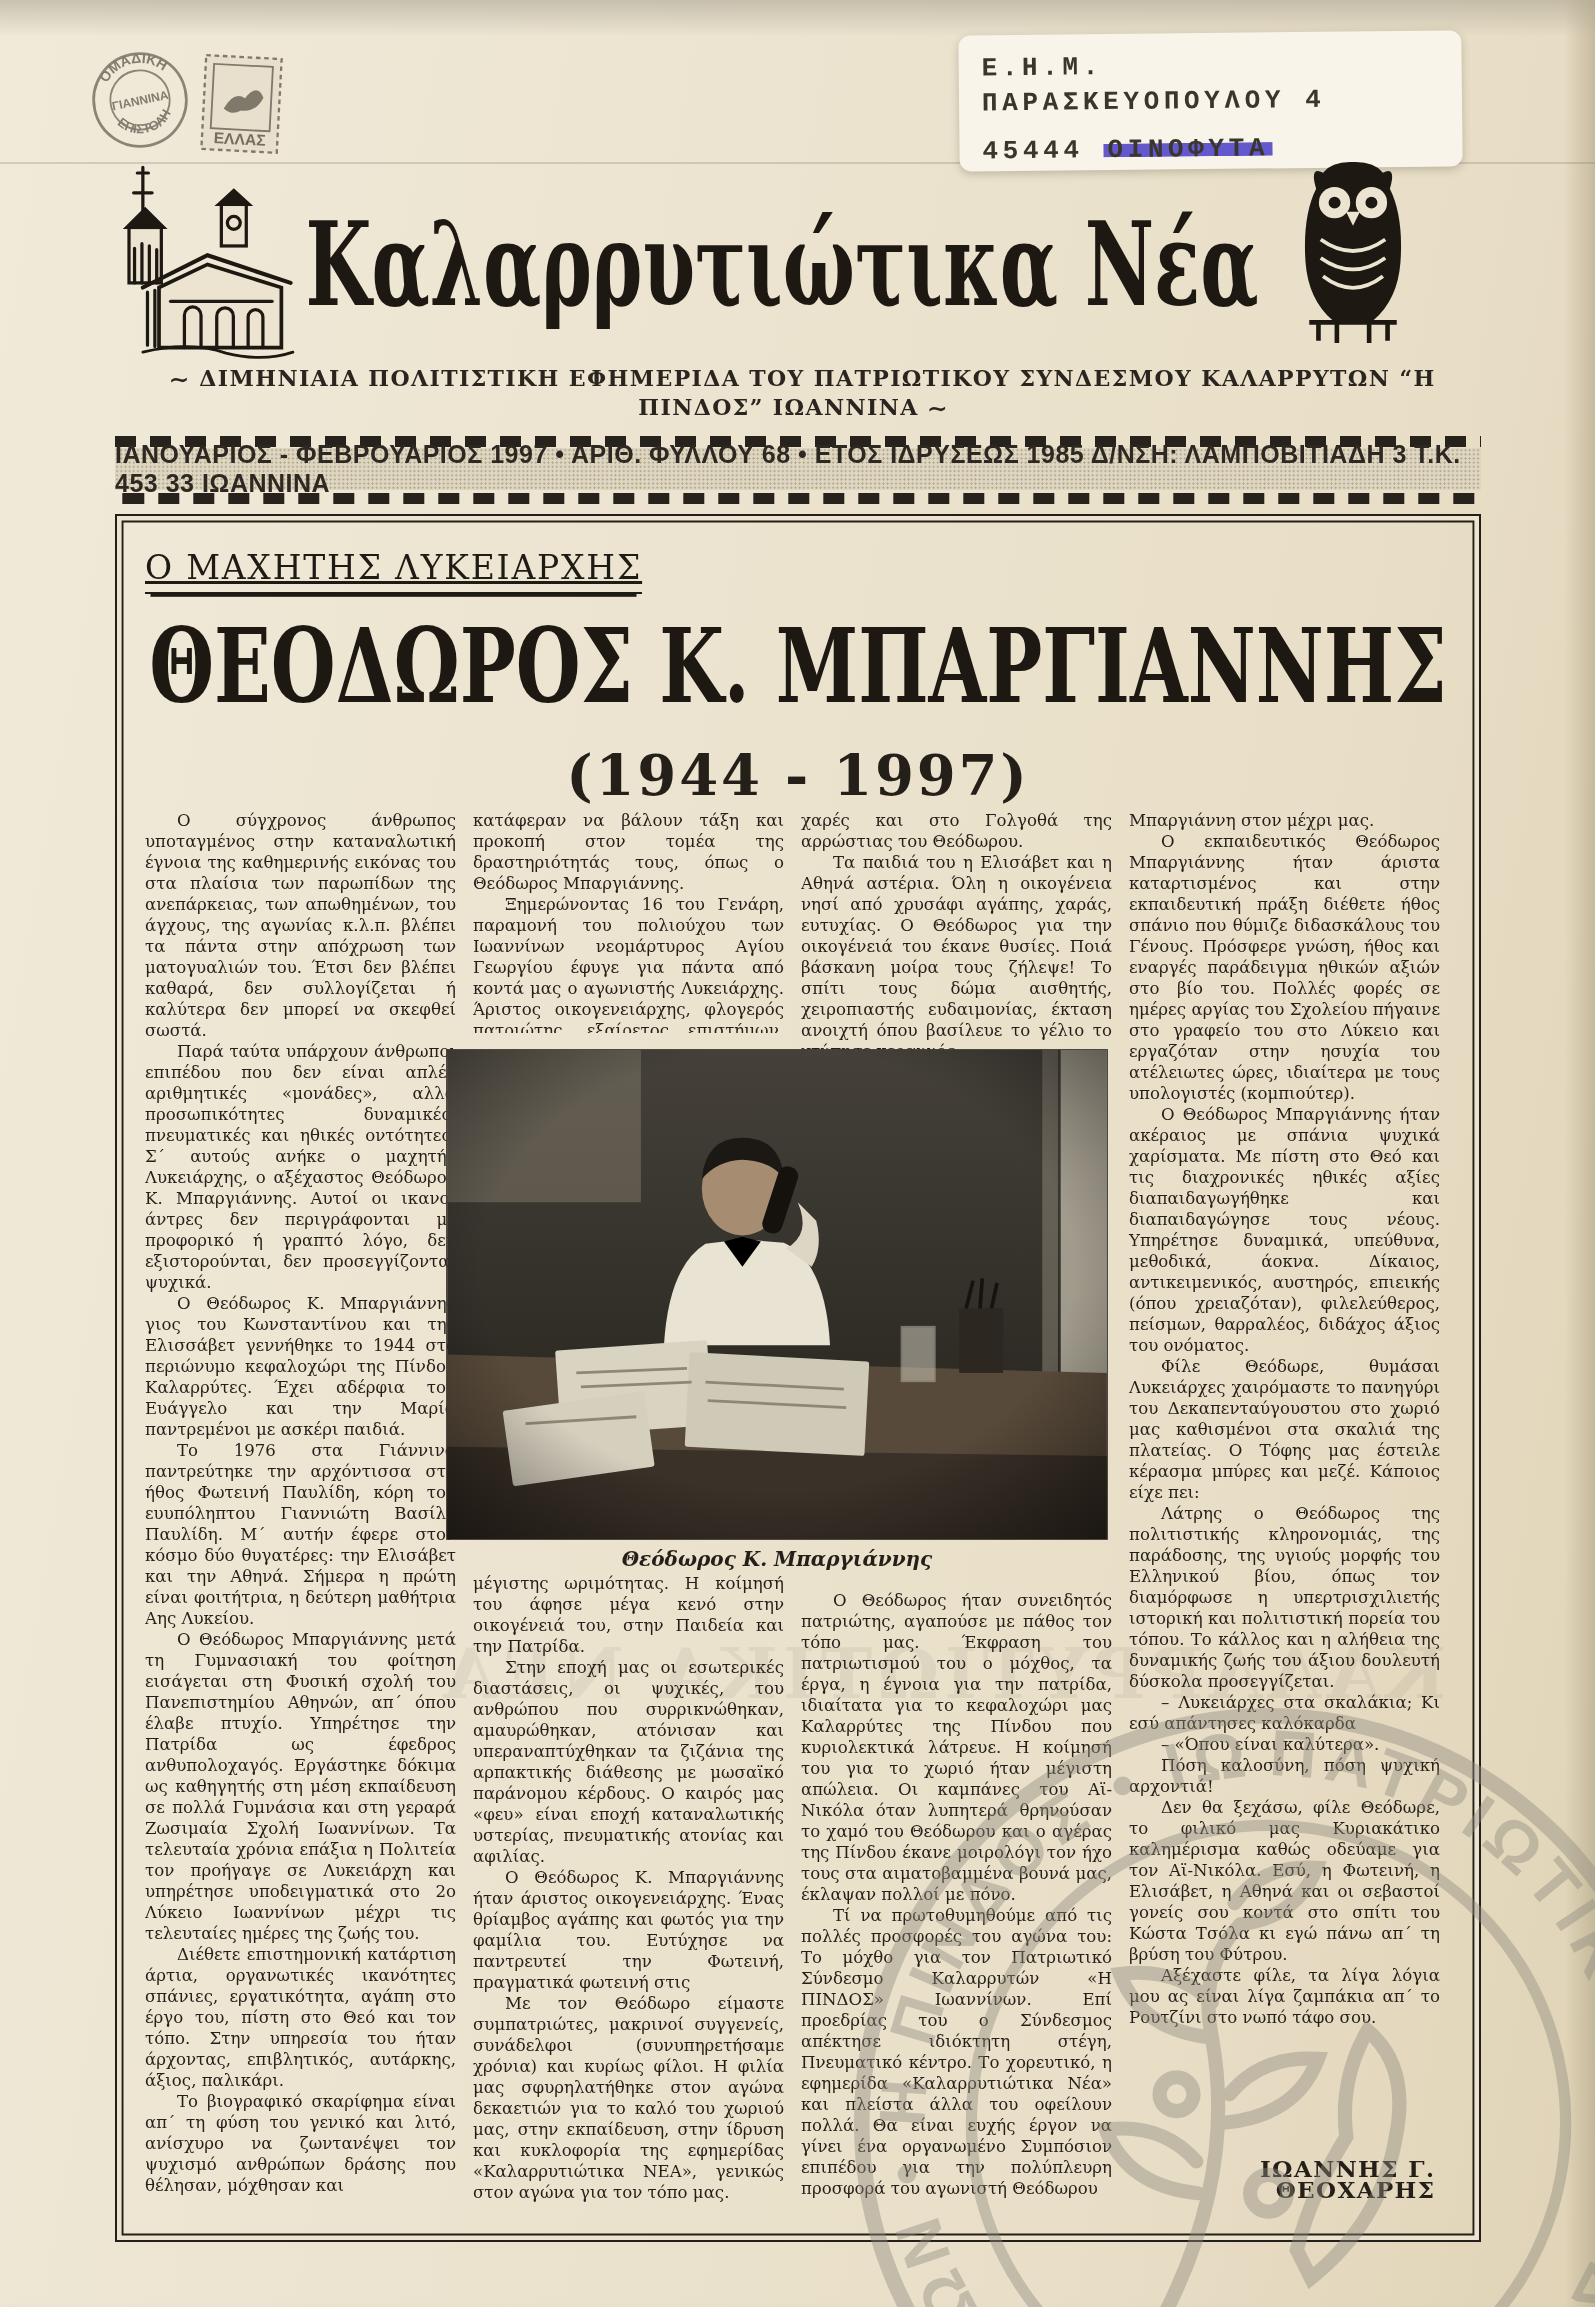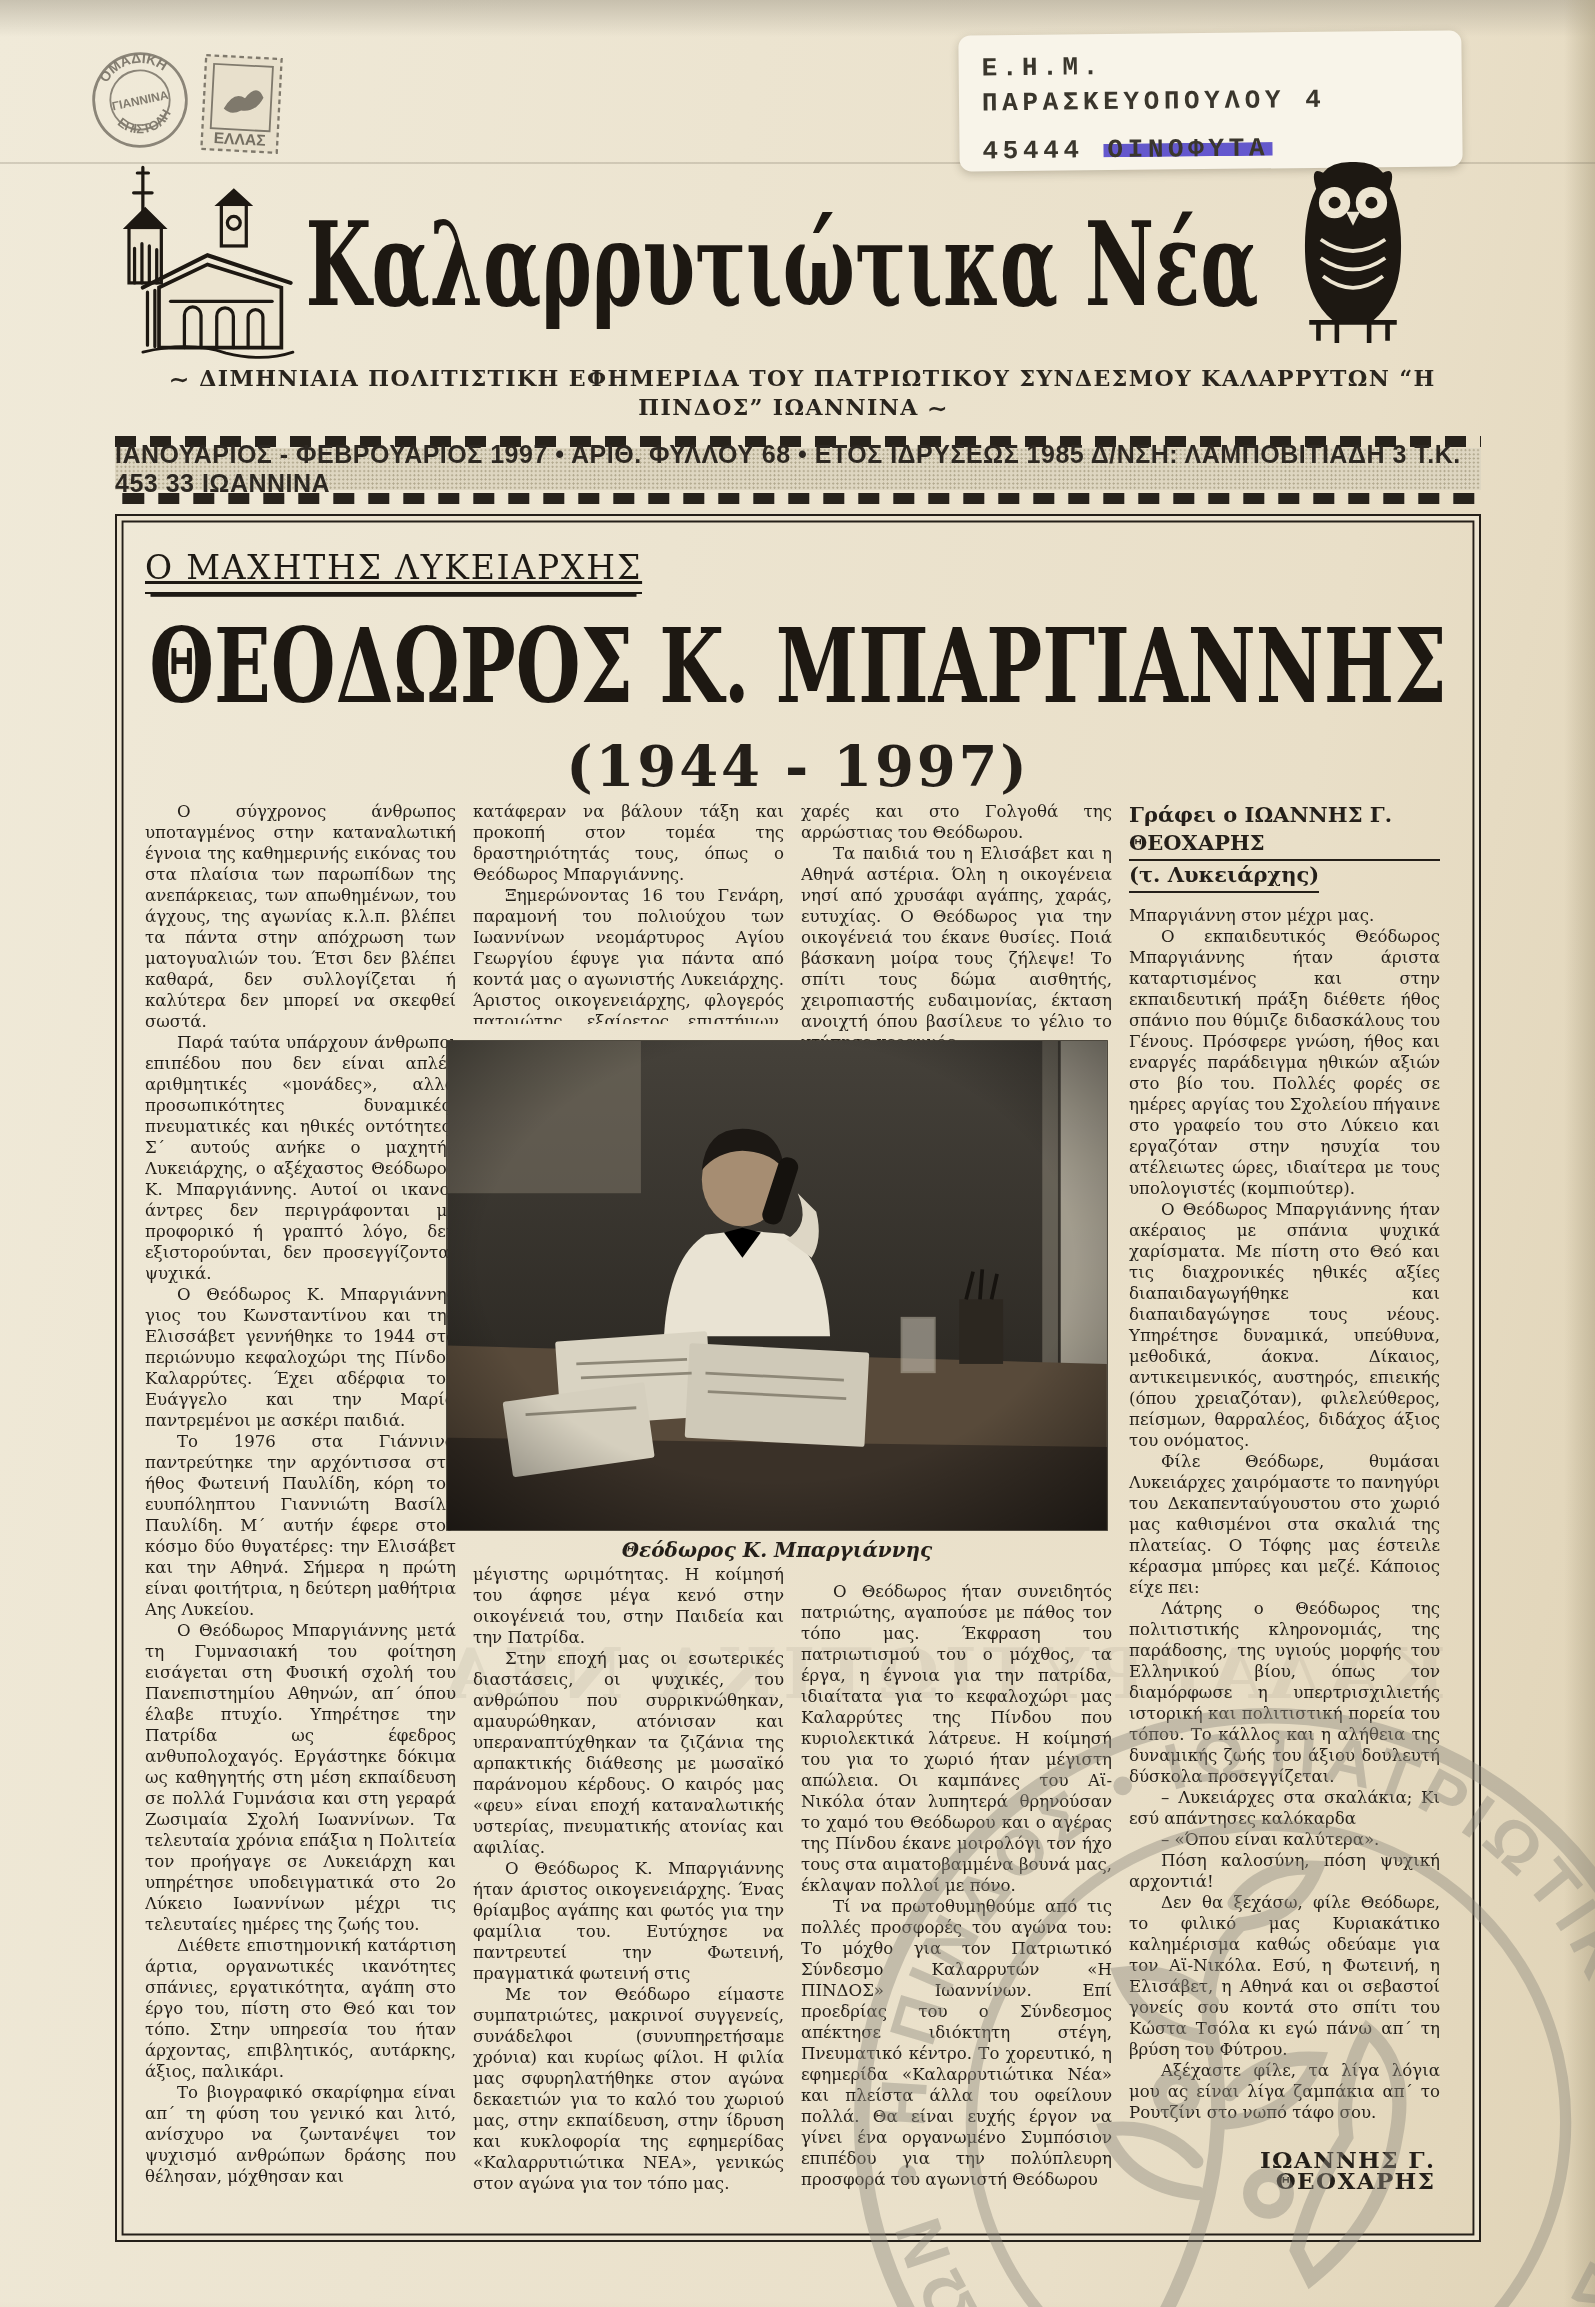--- a/index.html
+++ b/index.html
@@ -43,21 +43,21 @@
      background-size:4.2px 4.2px;display:flex;align-items:center;justify-content:center;
      font-family:"Liberation Sans", sans-serif;font-weight:bold;font-size:25px;color:#2d2822;letter-spacing:0.5px;}
 
   
   .article-box{position:absolute;left:115px;top:514px;width:1366px;height:1728px;box-sizing:border-box;
      border:2.8px solid #241f19;box-shadow:inset 0 0 0 4.6px #ece4d0, inset 0 0 0 6.5px #241f19;
      padding:32px 28px 21px;}
   .kicker{font-size:33px;letter-spacing:1.8px;color:#1e1a14;}
   .kicker span{display:inline-block;border-bottom:2.8px solid #1e1a14;box-shadow:0 8.3px 0 -5.5px #1e1a14;padding-bottom:4.6px;text-decoration:underline;}
   .headline-svg{display:block;width:100%;height:118px;margin-top:13px;}
-  .dates{font-size:56px;font-weight:bold;text-align:center;margin-top:8px;letter-spacing:2.8px;}
+  .dates{font-size:56px;font-weight:bold;text-align:center;margin-top:17px;letter-spacing:2.8px;}
   .columns{position:relative;display:flex;gap:17px;margin-top:2px;height:1393px;overflow:hidden;}
   .col{width:311px;flex:none;display:flex;flex-direction:column;font-size:16.6px;line-height:21px;text-align:justify;}
   .col .para{margin:0;text-indent:32px;}
   .cont > .para:first-child{text-indent:0;}
   .block-top{height:240px;overflow:hidden;}
   .block-gap{height:540px;flex:none;}
   .byline{font-weight:bold;font-size:21px;line-height:1.35;margin-bottom:12px;text-align:left;}
   .byline span{display:inline-block;border-bottom:2.3px solid #241f19;padding-bottom:1.8px;}
   .signature{margin-top:auto;text-align:right;font-weight:bold;font-size:23px;letter-spacing:1.4px;padding:14px 4.6px 2.8px 0;}
 
@@ -205,24 +205,20 @@
             <p class="para">Τα παιδιά του η Ελισάβετ και η Αθηνά αστέρια. Όλη η οικογένεια νησί από χρυσάφι αγάπης, χαράς, ευτυχίας. Ο Θεόδωρος για την οικογένειά του έκανε θυσίες. Ποιά βάσκανη μοίρα τους ζήλεψε! Το σπίτι τους δώμα αισθητής, χειροπιαστής ευδαιμονίας, έκταση ανοιχτή όπου βασίλευε το γέλιο το χτύπησε κεραυνός.</p>
           </div>
         <div class="block-gap"></div>
         <div>
             <p class="para">Ο Θεόδωρος ήταν συνειδητός πατριώτης, αγαπούσε με πάθος τον τόπο μας. Έκφραση του πατριωτισμού του ο μόχθος, τα έργα, η έγνοια για την πατρίδα, ιδιαίτατα για το κεφαλοχώρι μας Καλαρρύτες της Πίνδου που κυριολεκτικά λάτρευε. Η κοίμησή του για το χωριό ήταν μέγιστη απώλεια. Οι καμπάνες του Αϊ-Νικόλα όταν λυπητερά θρηνούσαν το χαμό του Θεόδωρου και ο αγέρας της Πίνδου έκανε μοιρολόγι τον ήχο τους στα αιματοβαμμένα βουνά μας, έκλαψαν πολλοί με πόνο.</p>
             <p class="para">Τί να πρωτοθυμηθούμε από τις πολλές προσφορές του αγώνα του: Το μόχθο για τον Πατριωτικό Σύνδεσμο Καλαρρυτών «Η ΠΙΝΔΟΣ» Ιωαννίνων. Επί προεδρίας του ο Σύνδεσμος απέκτησε ιδιόκτητη στέγη, Πνευματικό κέντρο. Το χορευτικό, η εφημερίδα «Καλαρρυτιώτικα Νέα» και πλείστα άλλα του οφείλουν πολλά. Θα είναι ευχής έργον να γίνει ένα οργανωμένο Συμπόσιον επιπέδου για την πολύπλευρη προσφορά του αγωνιστή Θεόδωρου</p>
           </div>
       </div>
 
       <div class="col">
-        <div class="byline">
-          <span>Γράφει ο ΙΩΑΝΝΗΣ Γ. ΘΕΟΧΑΡΗΣ</span><br>
-          <span>(τ. Λυκειάρχης)</span>
-        </div>
         <div class="cont">
             <p class="para">Μπαργιάννη στον μέχρι μας.</p>
             <p class="para">Ο εκπαιδευτικός Θεόδωρος Μπαργιάννης ήταν άριστα καταρτισμένος και στην εκπαιδευτική πράξη διέθετε ήθος σπάνιο που θύμιζε διδασκάλους του Γένους. Πρόσφερε γνώση, ήθος και εναργές παράδειγμα ηθικών αξιών στο βίο του. Πολλές φορές σε ημέρες αργίας του Σχολείου πήγαινε στο γραφείο του στο Λύκειο και εργαζόταν στην ησυχία του ατέλειωτες ώρες, ιδιαίτερα με τους υπολογιστές (κομπιούτερ).</p>
             <p class="para">Ο Θεόδωρος Μπαργιάννης ήταν ακέραιος με σπάνια ψυχικά χαρίσματα. Με πίστη στο Θεό και τις διαχρονικές ηθικές αξίες διαπαιδαγωγήθηκε και διαπαιδαγώγησε τους νέους. Υπηρέτησε δυναμικά, υπεύθυνα, μεθοδικά, άοκνα. Δίκαιος, αντικειμενικός, αυστηρός, επιεικής (όπου χρειαζόταν), φιλελεύθερος, πείσμων, θαρραλέος, διδάχος άξιος του ονόματος.</p>
             <p class="para">Φίλε Θεόδωρε, θυμάσαι Λυκειάρχες χαιρόμαστε το πανηγύρι του Δεκαπενταύγουστου στο χωριό μας καθισμένοι στα σκαλιά της πλατείας. Ο Τόφης μας έστειλε κέρασμα μπύρες και μεζέ. Κάποιος είχε πει:</p>
             <p class="para">Λάτρης ο Θεόδωρος της πολιτιστικής κληρονομιάς, της παράδοσης, της υγιούς μορφής του Ελληνικού βίου, όπως τον διαμόρφωσε η υπερτρισχιλιετής ιστορική και πολιτιστική πορεία του τόπου. Το κάλλος και η αλήθεια της δυναμικής ζωής του άξιου δουλευτή δύσκολα προσεγγίζεται.</p>
             <p class="para">– Λυκειάρχες στα σκαλάκια; Κι εσύ απάντησες καλόκαρδα</p>
             <p class="para">– «Όπου είναι καλύτερα».</p>
             <p class="para">Πόση καλοσύνη, πόση ψυχική αρχοντιά!</p>
             <p class="para">Δεν θα ξεχάσω, φίλε Θεόδωρε, το φιλικό μας Κυριακάτικο καλημέρισμα καθώς οδεύαμε για τον Αϊ-Νικόλα. Εσύ, η Φωτεινή, η Ελισάβετ, η Αθηνά και οι σεβαστοί γονείς σου κοντά στο σπίτι του Κώστα Τσόλα κι εγώ πάνω απ΄ τη βρύση του Φύτρου.</p>

